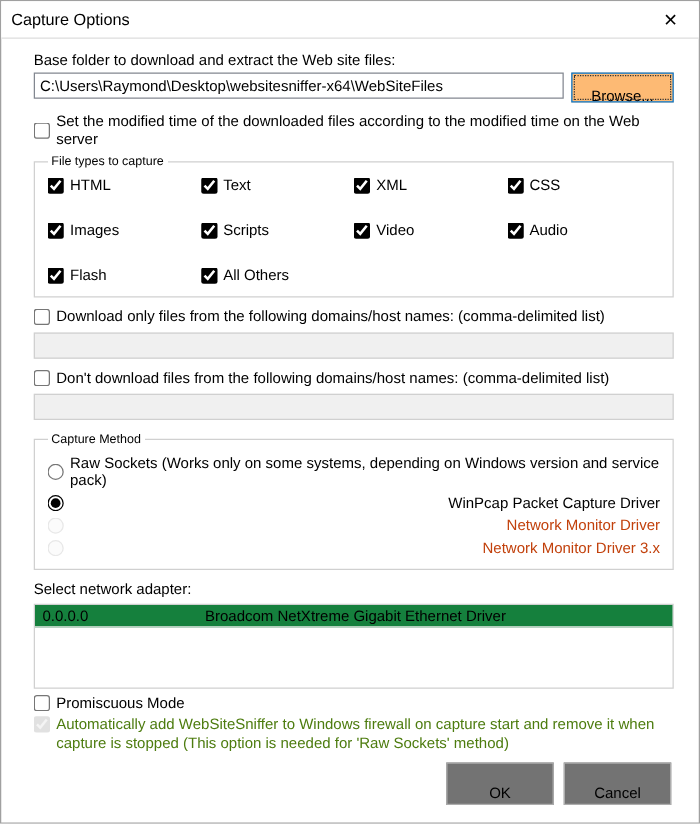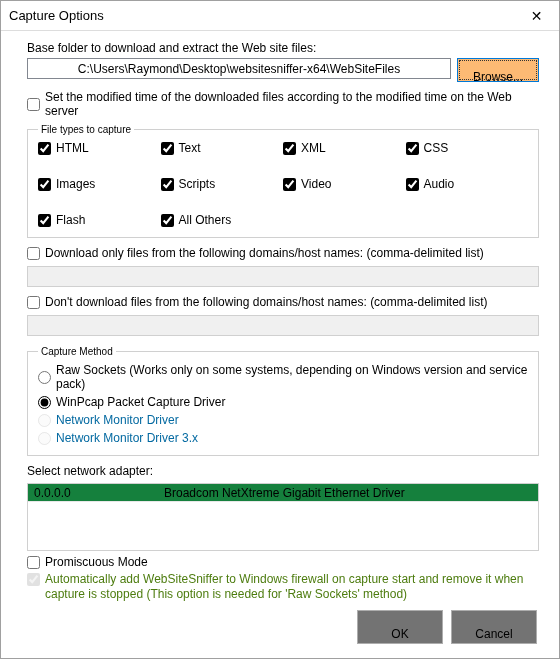--- a/index.html
+++ b/index.html
@@ -39,21 +39,20 @@
   }
   .lbl { margin-bottom: 3px; }
   .row-folder { display: flex; gap: 6px; margin-bottom: 8px; }
   .textbox {
     flex: 1;
     height: 21px;
     border: 1px solid #828790;
     background: #fff;
     padding: 2px 4px;
     font: inherit;
-    text-align: center;
   }
   .browse-btn {
     width: 82px; height: 22px;
     border: 1px solid #0078d7;
     outline: 1px dotted #333;
     outline-offset: -3px;
     background: #fdba74;
     font: inherit;
     padding: 11px;
   }
@@ -70,23 +69,23 @@
     display: grid;
     grid-template-columns: repeat(4, 1fr);
     row-gap: 18px;
   }
   .ro-text {
     height: 21px;
     border: 1px solid #d0d0d0;
     background: #f0f0f0;
     margin: 2px 0 8px 0;
   }
-  .radio-row { display: flex; align-items: center; gap: 5px; margin-bottom: 4px; }
+  .radio-row { display: flex; align-items: center; gap: 5px; margin-bottom: 4px; justify-content: space-between; }
   .radio-row input[type=radio] { margin: 0; width: 13px; height: 13px; accent-color: #000; }
-  .radio-disabled label { color: #0369a1; }
+  .radio-disabled label { color: #c2410c; }
   .radio-disabled input { opacity: 0.5; }
   .adapter-list {
     border: 1px solid #d0d0d0;
     height: 68px;
     background: #fff;
     margin-top: 2px;
   }
   .adapter-row {
     display: flex;
     height: 18px;

